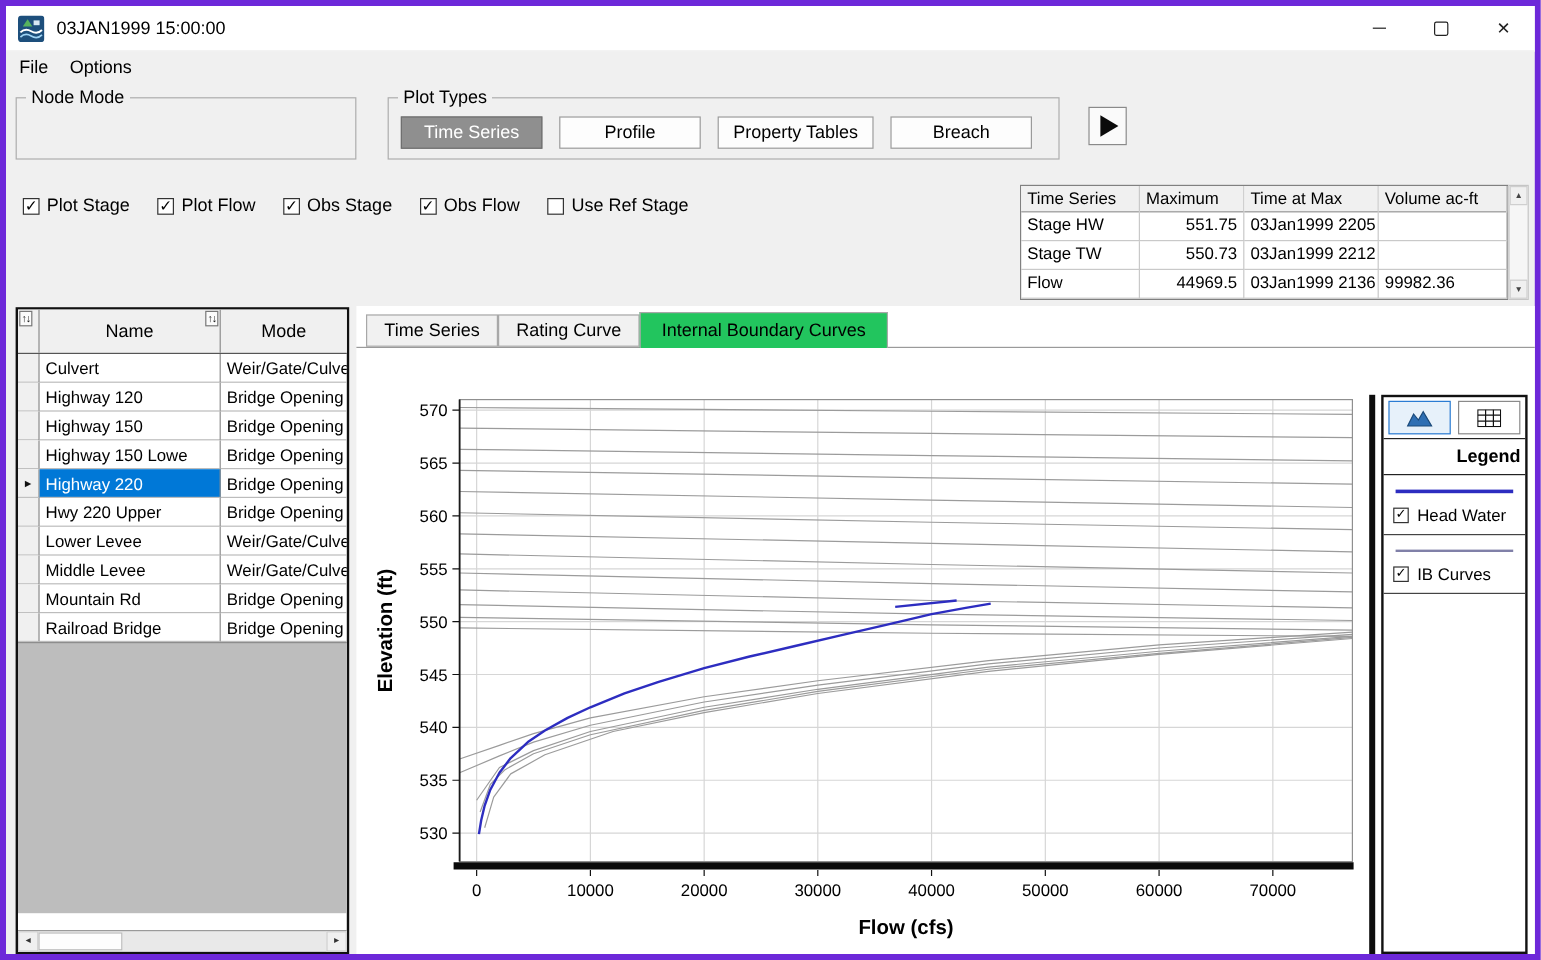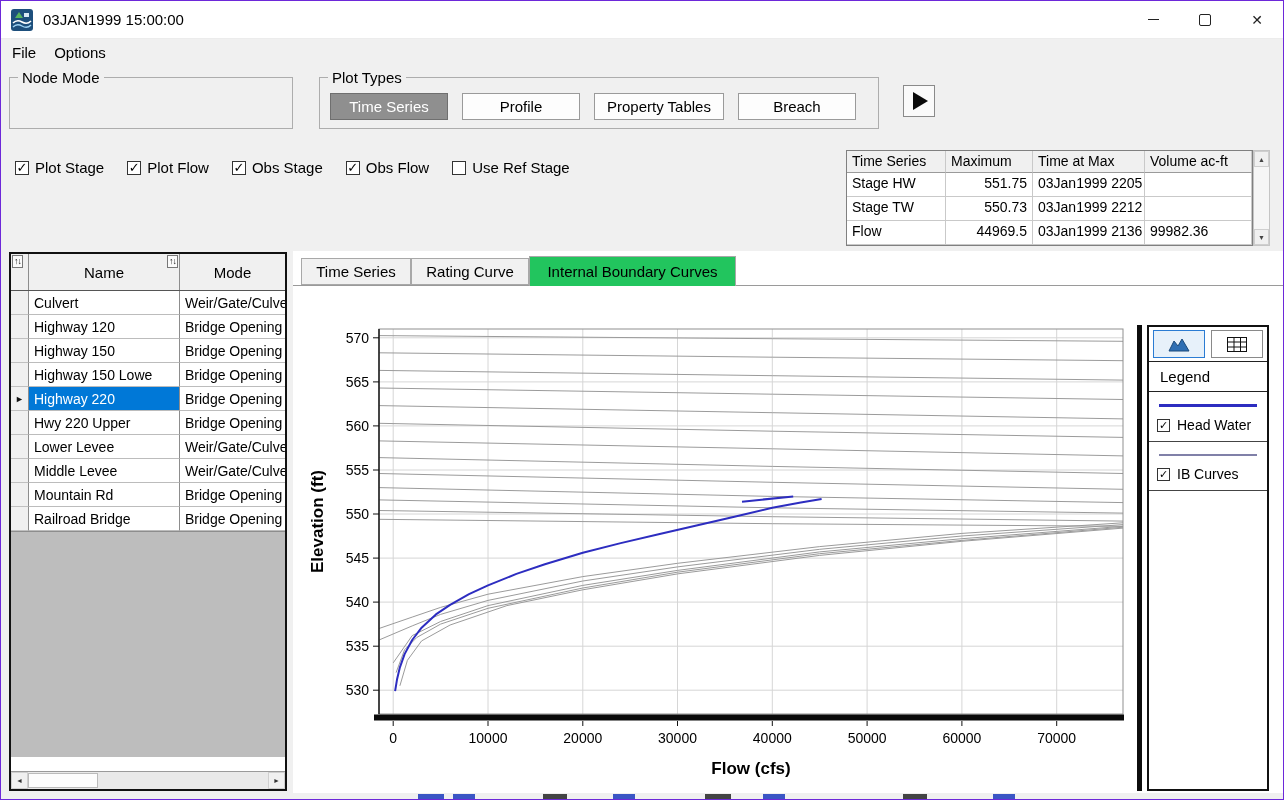--- a/index.html
+++ b/index.html
@@ -1,18 +1,18 @@
 <!DOCTYPE html>
 <html><head>
 <meta charset="utf-8">
 <style>
   html,body{margin:0;padding:0;background:#d4d4d4;}
   #screen{position:relative;width:1284px;height:800px;background:#f0f0f0;
     font-family:"Liberation Sans","DejaVu Sans",sans-serif;color:#000;
-    overflow:hidden;border:1px solid #6d28d9;box-sizing:border-box;}
+    overflow:hidden;border:5px solid #6d28d9;box-sizing:border-box;}
 
   
   .titlebar{position:absolute;left:0;top:0;width:100%;height:38px;background:#ffffff;
     display:flex;align-items:center;border-bottom:1px solid #ececec;box-sizing:border-box;}
   .app-icon{width:22px;height:22px;margin-left:10px;flex:0 0 auto;}
   .title-text{margin-left:10px;font-size:15px;white-space:nowrap;}
   .win-controls{margin-left:auto;display:flex;height:100%;}
   .win-btn{width:52px;height:100%;display:flex;align-items:center;justify-content:center;}
   .glyph-min{width:11px;height:1px;background:#222;display:block;}
   .glyph-max{width:10px;height:10px;border:1px solid #222;border-radius:2px;display:block;}
@@ -99,22 +99,22 @@
   #chart-svg{position:absolute;left:296px;top:290px;z-index:0;}
 
   
   .splitter{position:absolute;left:1136px;top:324px;width:5px;height:466px;background:#0d0d0d;}
   .legendbox{position:absolute;left:1146px;top:324px;width:122px;height:466px;background:#fff;
     border:2px solid #111;box-sizing:border-box;}
   .viewbtns{display:flex;justify-content:space-between;padding:3px 4px;}
   .view-btn{width:52px;height:28px;display:flex;align-items:center;justify-content:center;
     background:#fff;border:1px solid #8a8a8a;box-sizing:border-box;}
   .view-btn.sel{border:1px solid #2b7cd3;background:#e7f1fa;}
-  .legend-title{border-top:1px solid #222;border-bottom:1px solid #222;text-align:left;
-    font-size:15px;font-weight:normal;padding:6px 11px;}
+  .legend-title{border-top:1px solid #222;border-bottom:1px solid #222;text-align:right;
+    font-size:15px;font-weight:bold;padding:6px 4px;}
   .legend-item{padding:10px 8px 8px 8px;border-bottom:1px solid #444;}
   .legend-sample{height:3px;margin:2px 2px 10px 2px;}
   .legend-cb{display:flex;align-items:center;gap:7px;font-size:14px;}
   .legend-cb .cb-box{width:13px;height:13px;font-size:11px;}
 
   
   .bottom-strip{position:absolute;left:292px;top:793px;width:990px;height:6px;}
   .frag{position:absolute;top:0;height:5px;}
 </style>
 </head>

